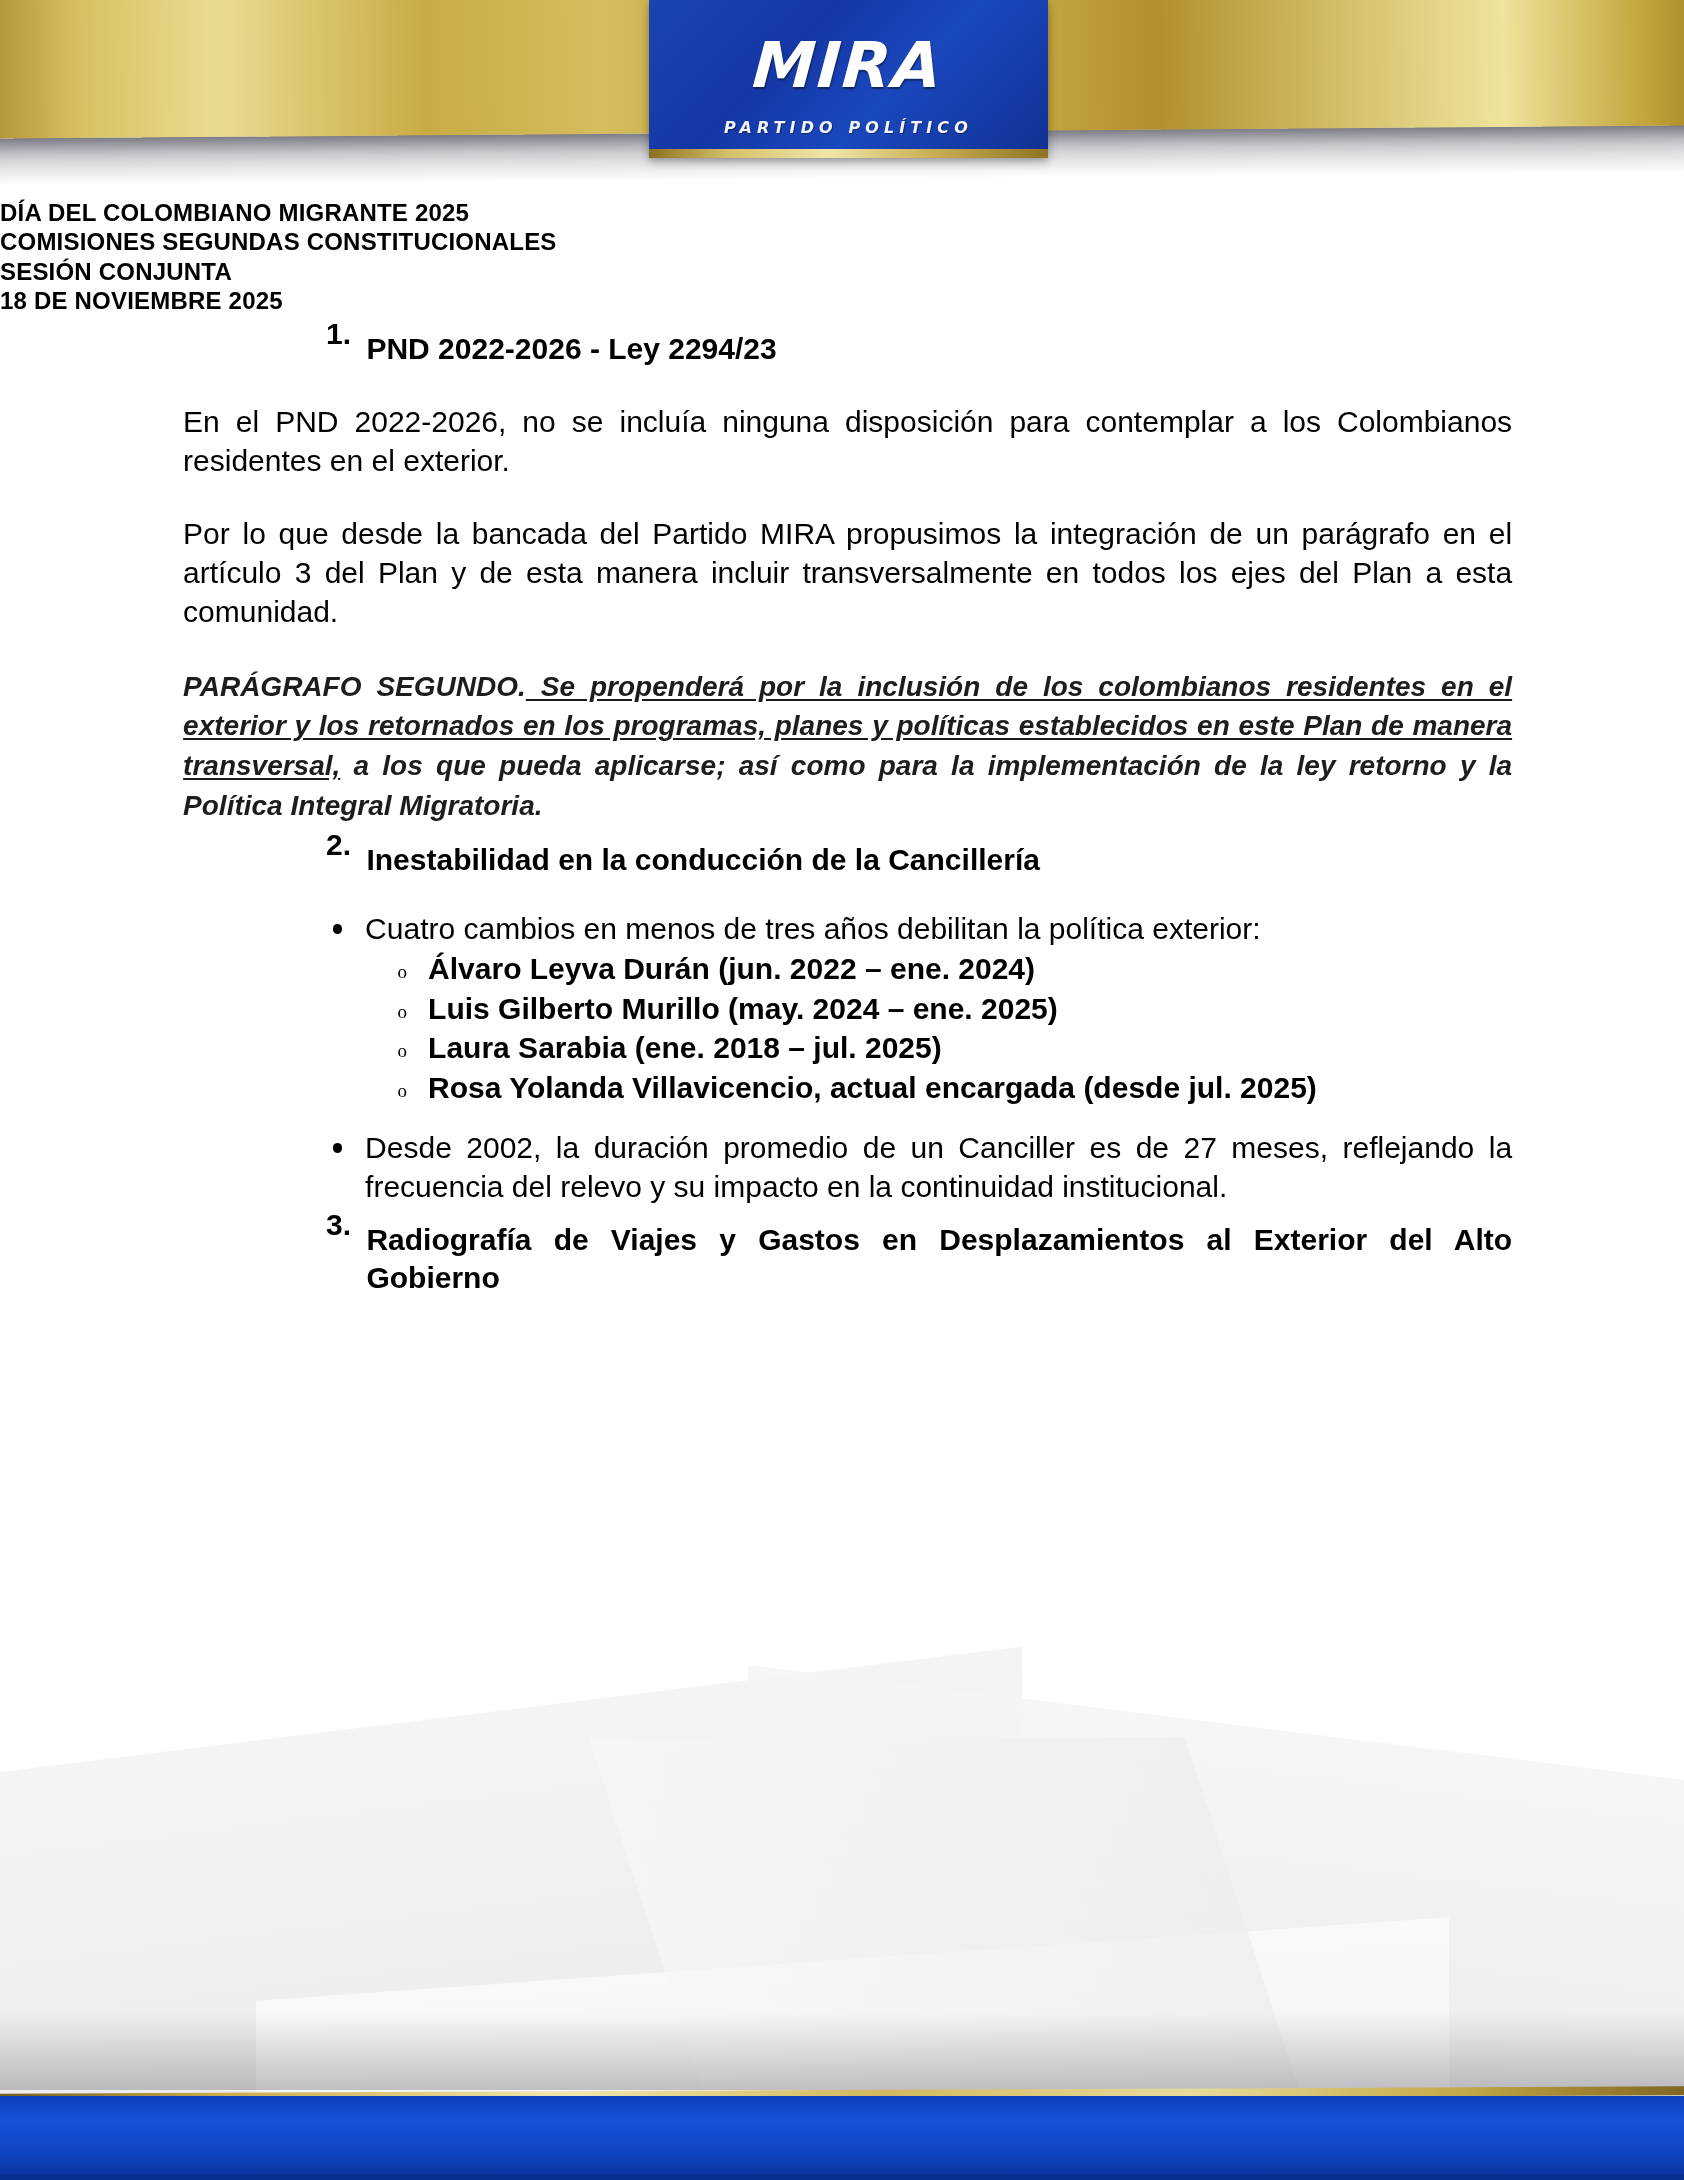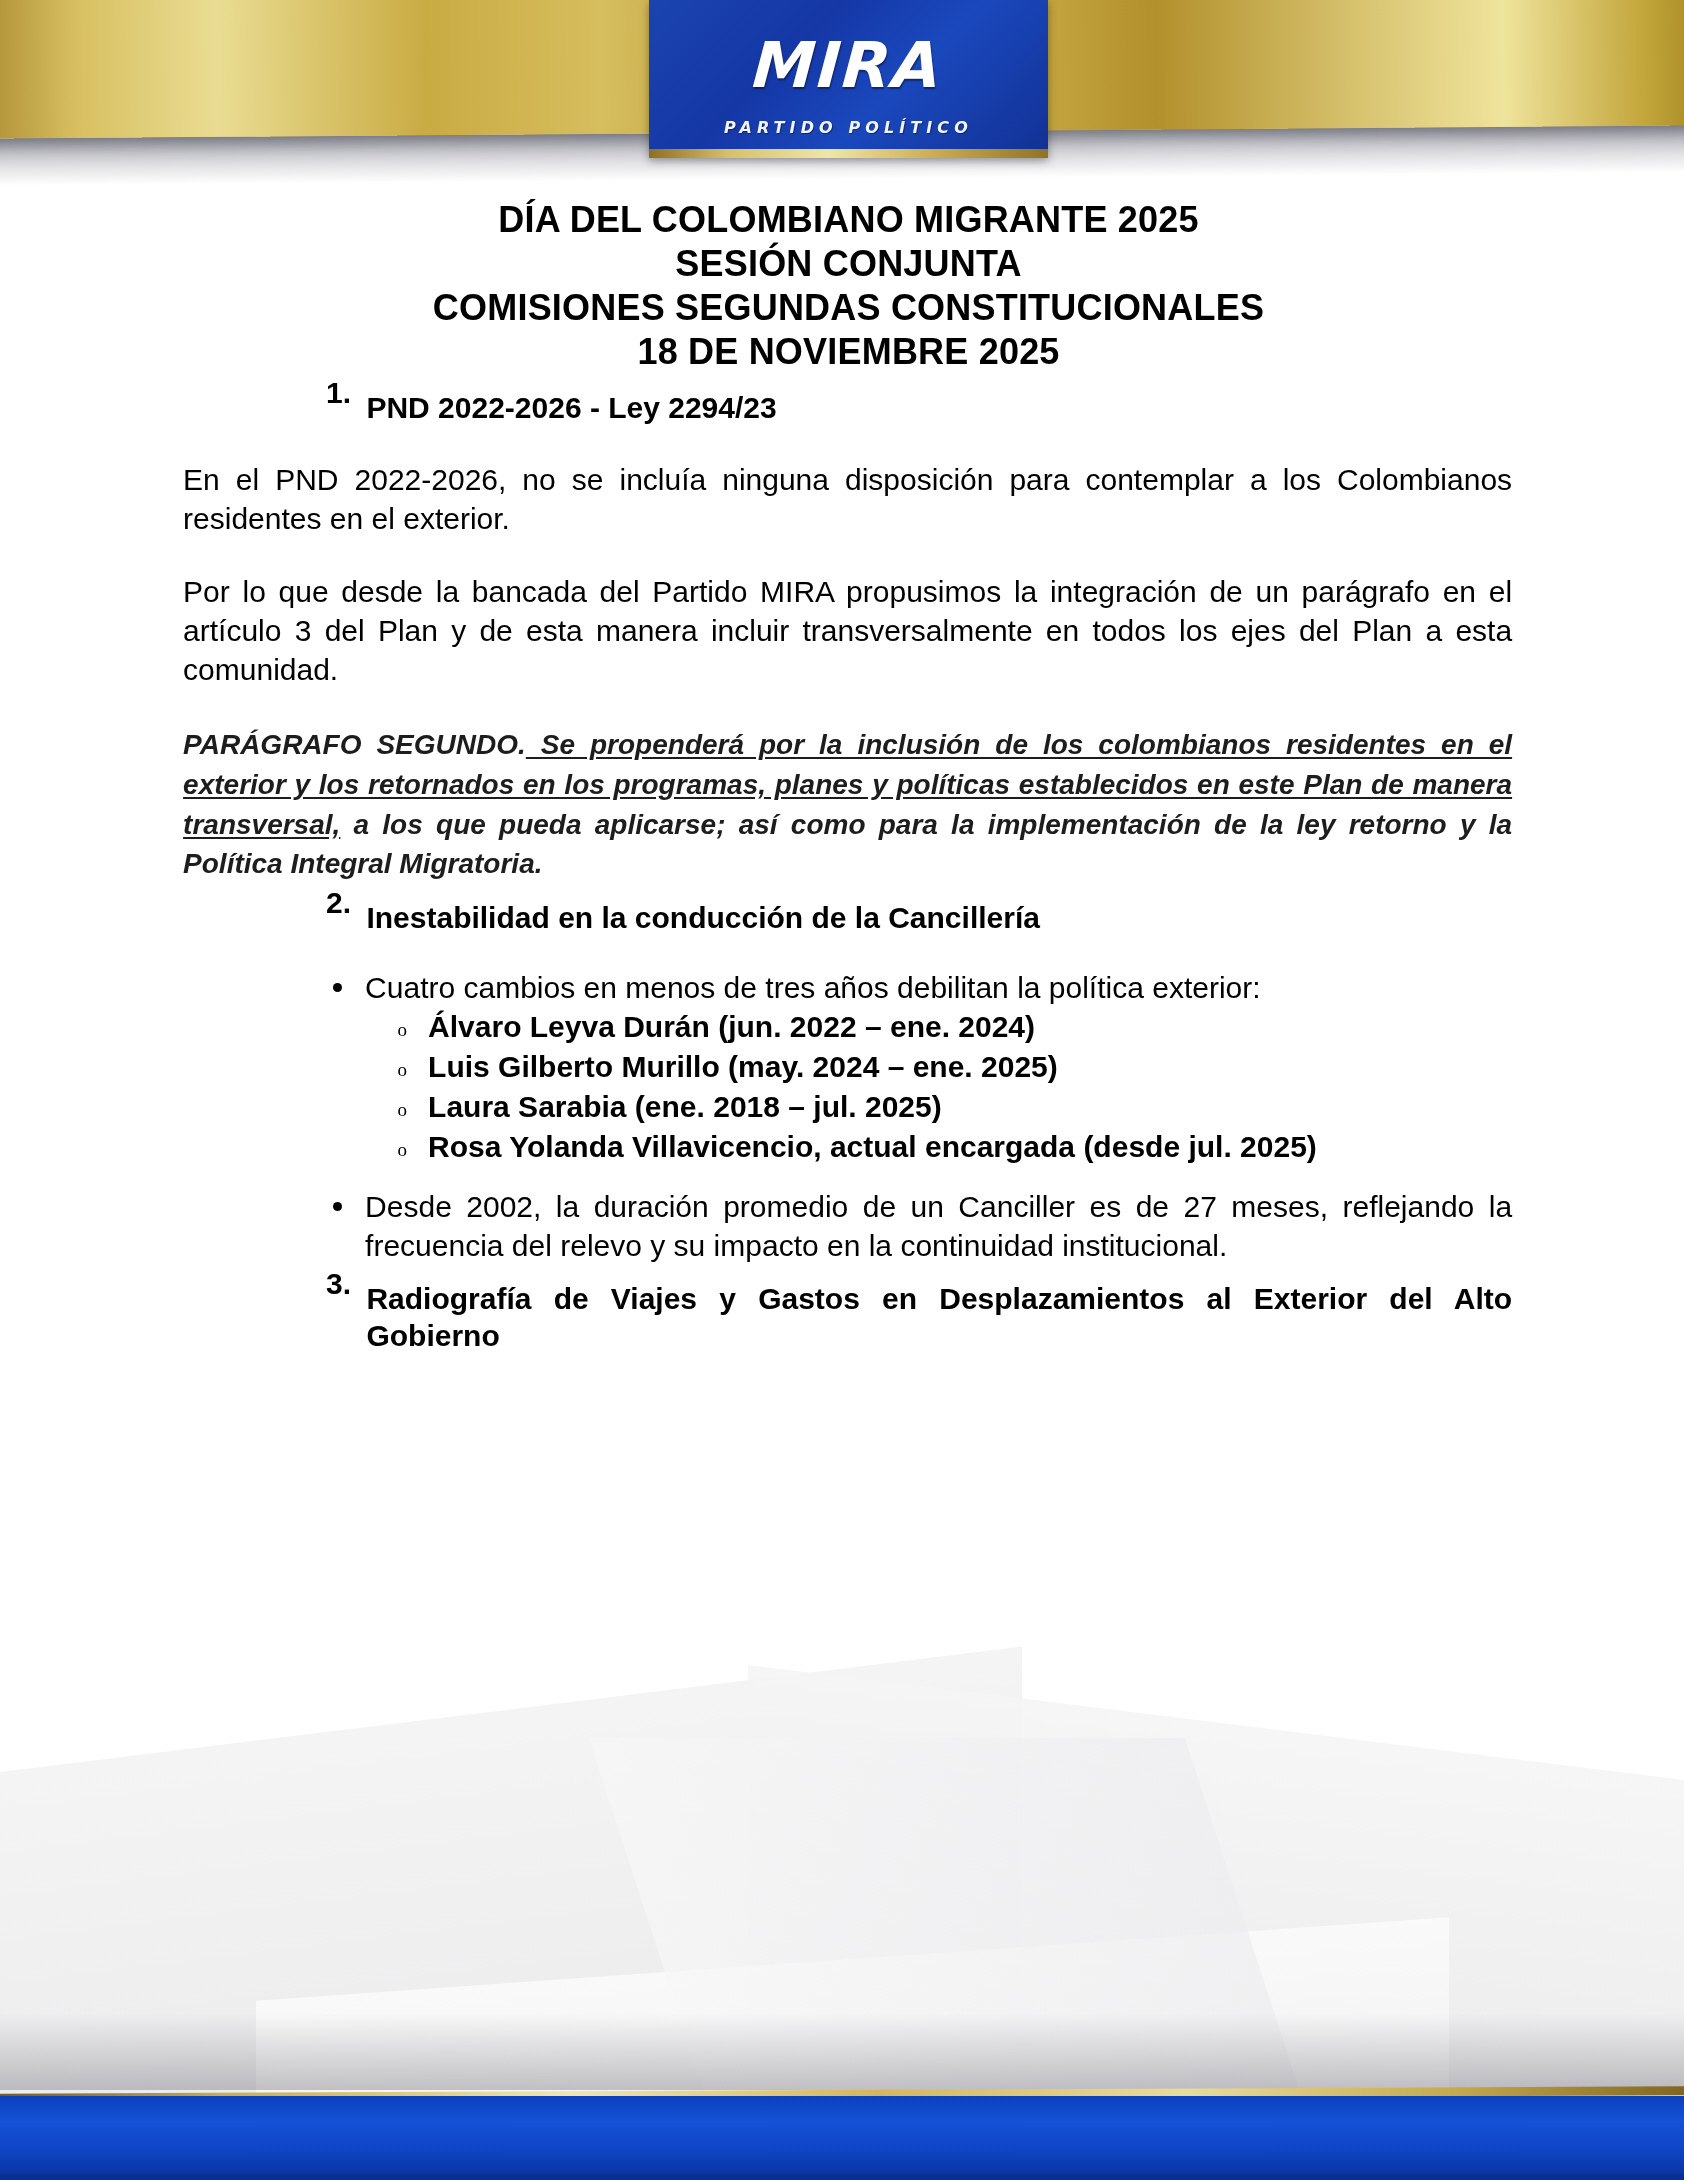--- a/index.html
+++ b/index.html
@@ -175,28 +175,27 @@
     position: absolute;
     left: 0; top: 0;
     width: 100%;
     z-index: 6;
     padding: 0 0 0 0;
   }
 
   .doc-title {
     margin: 0;
     padding-top: 198px;
-    text-align: center;
-    font-family: "Liberation Sans", sans-serif;
-    font-weight: 700;
-    font-size: 36px;
+    text-align: left;
+    font-family: "Liberation Sans", sans-serif;
+    font-weight: 700;
+    font-size: 24px;
     line-height: 1.22;
     letter-spacing: 0.2px;
     color: #000;
-    padding-left: 12px;
   }
   .doc-title div { white-space: nowrap; }
 
   .body-area {
     margin: 0 auto;
     width: 1329px;
     padding-left: 10.2px;
   }
 
   h2.section-heading {
@@ -302,22 +301,22 @@
 
   <div class="logo-box">
     <div class="logo-mira">MIRA</div>
     <div class="logo-sub">PARTIDO POLÍTICO</div>
   </div>
 
   <div class="content">
 
     <div class="doc-title">
       <div>DÍA DEL COLOMBIANO MIGRANTE 2025</div>
+      <div>COMISIONES SEGUNDAS CONSTITUCIONALES</div>
       <div>SESIÓN CONJUNTA</div>
-      <div>COMISIONES SEGUNDAS CONSTITUCIONALES</div>
       <div>18 DE NOVIEMBRE 2025</div>
     </div>
 
     <div class="body-area">
 
       <h2 class="section-heading sec1">
         <span class="num">1.</span>
         <span class="txt">PND 2022-2026 - Ley 2294/23</span>
       </h2>
 

